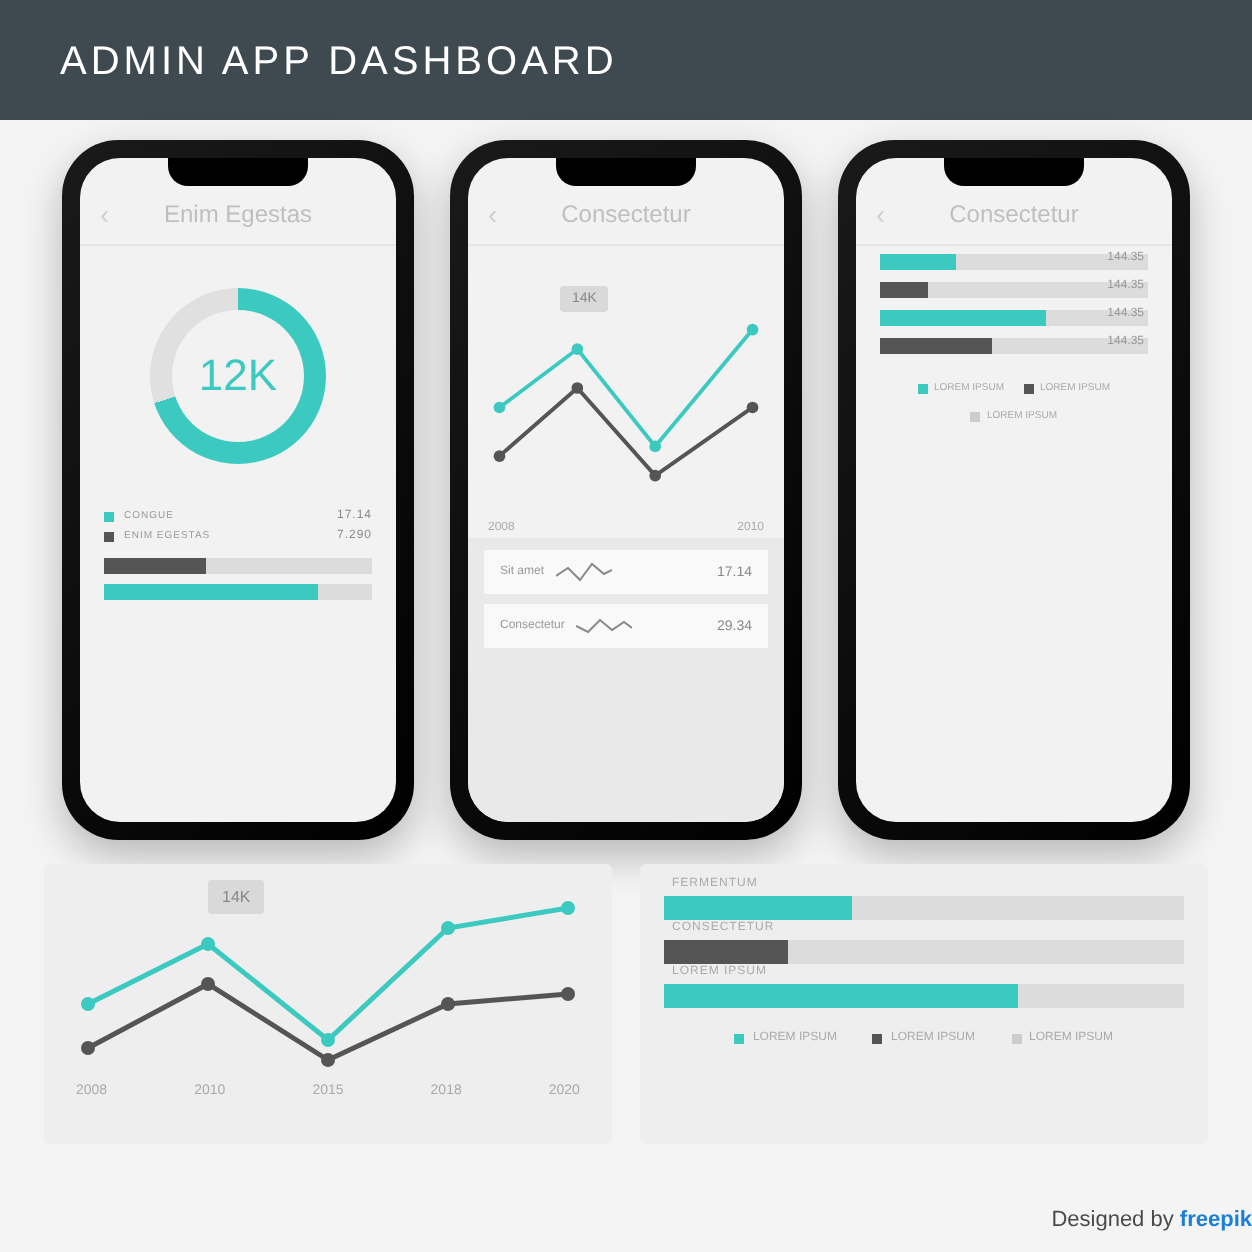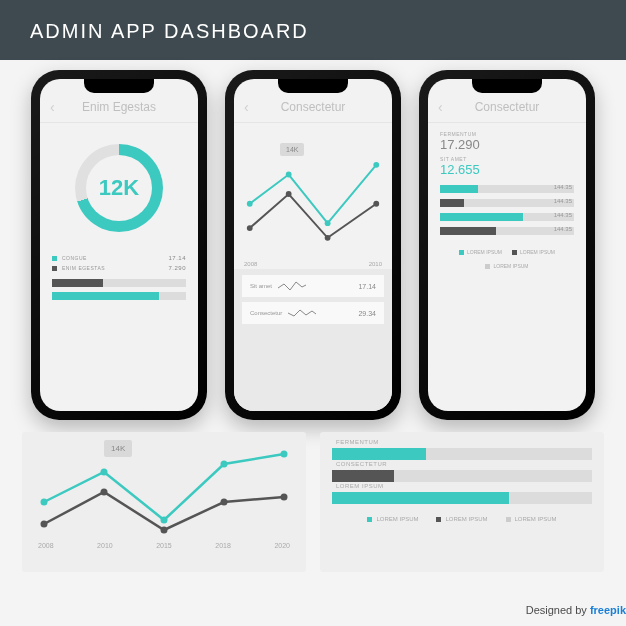--- a/index.html
+++ b/index.html
@@ -80,21 +80,21 @@
     background: conic-gradient(#3bc9c0 0 70%, #e0e0e0 70% 100%);
     display: flex; align-items: center; justify-content: center;
     position: relative;
   }
   .donut::after {
     content: ""; position: absolute;
     width: 66px; height: 66px; border-radius: 50%; background: #f2f2f2;
   }
   .donut-val {
     position: relative; z-index: 1;
-    color: #3bc9c0; font-size: 22px; font-weight: 700;
+    color: #3bc9c0; font-size: 22px; font-weight: 400;
   }
   .legend-row {
     display: flex; align-items: center; gap: 5px;
     font-size: 5px; color: #999; letter-spacing: .5px;
     padding: 2px 12px;
     text-transform: uppercase;
   }
   .legend-row .val { margin-left: auto; font-size: 6px; color: #888; }
   .sq { width: 5px; height: 5px; }
   .teal { background: #3bc9c0; }
@@ -282,31 +282,20 @@
         </div>
       </div>
     </div>
   </div>
 
   <div class="phone">
     <div class="screen">
       <div class="app-header">
         <span class="back">‹</span>
         <span>Consectetur</span>
-      </div>
-      <div class="stat-grid">
-        <div>
-          <div class="stat-label">FERMENTUM</div>
-          <div class="stat-val">17.290</div>
-        </div>
-        <div></div>
-        <div>
-          <div class="stat-label">SIT AMET</div>
-          <div class="stat-val teal-txt">12.655</div>
-        </div>
       </div>
       <div class="hbars">
         <div class="hbar">
             <div class="fill teal" style="width:28%"></div>
             <span class="num">144.35</span>
           </div>
         <div class="hbar">
             <div class="fill dark" style="width:18%"></div>
             <span class="num">144.35</span>
           </div>

